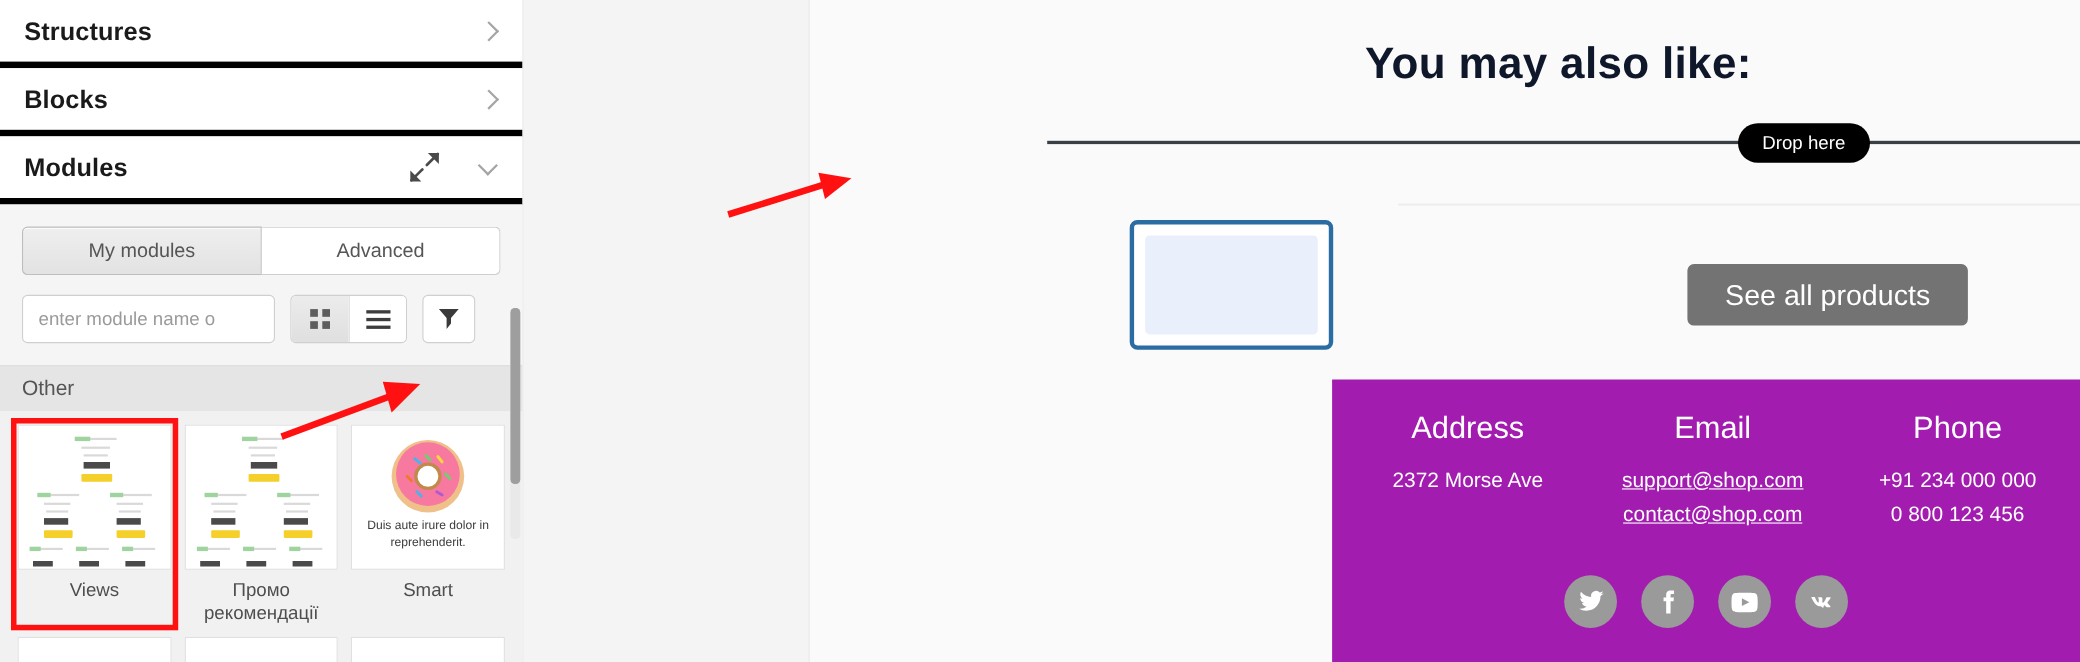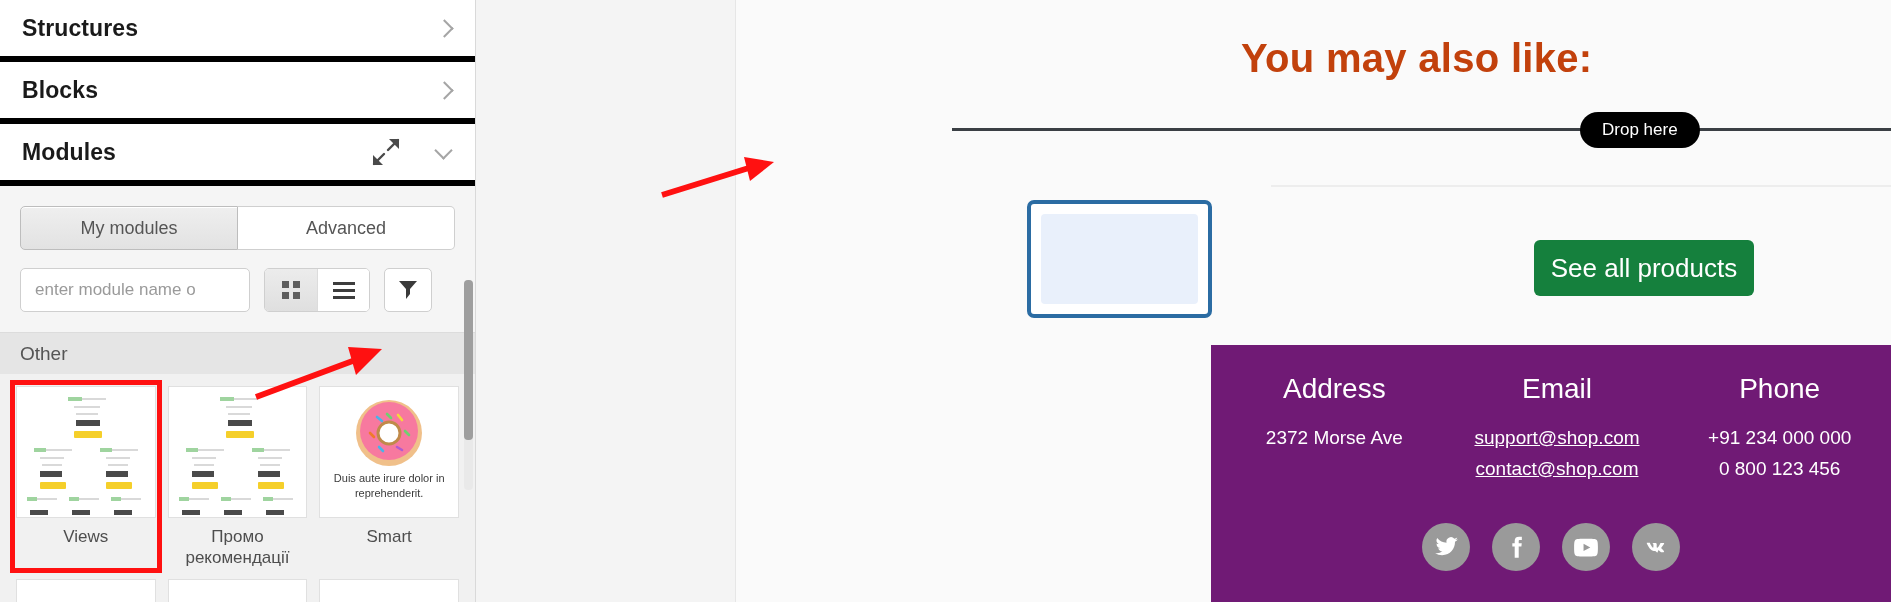--- a/index.html
+++ b/index.html
@@ -173,21 +173,21 @@
     position: absolute; left: 259px; right: 0; top: 0; bottom: 0;
     background: #fafafa;
     border-left: 1px solid #e6e6e6;
   }
   .left-gutter {
     position: absolute; left: 0; top: 0; width: 259px; bottom: 0;
     background: #f4f4f4;
   }
   .headline {
     position: absolute; left: 765px; top: 36px;
-    font-size: 40px; font-weight: bold; color: #c2410c;
+    font-size: 40px; font-weight: bold; color: #0f172a;
     letter-spacing: .3px;
   }
   .droprule {
     position: absolute; left: 476px; right: 0; top: 128px;
     height: 3px; background: #3a3f44;
   }
   .dropbadge {
     position: absolute; left: 1104px; top: 112px;
     background: #000; color: #fff;
     font-size: 17px; padding: 8px 22px; border-radius: 20px;
@@ -199,30 +199,30 @@
     background: #fff; border: 4px solid #2b6ca3; border-radius: 7px;
     padding: 10px;
   }
   .ghost-inner { width:100%; height:100%; background:#e9f0fb; border-radius:4px; }
   .faintline {
     position: absolute; left: 795px; top: 185px; width: 780px; height: 2px;
     background: #ededed;
   }
   .btn-all {
     position: absolute; left: 1058px; top: 240px;
-    width: 220px; height: 56px;
-    background: #15803d; color: #fff;
+    width: 255px; height: 56px;
+    background: #737373; color: #fff;
     border-radius: 6px; border: none;
     font-size: 26px; font-family: "Liberation Sans", sans-serif;
     cursor: pointer;
   }
 
   .footer {
     position: absolute; left: 735px; top: 345px; right: 0; bottom: 0;
-    background: #701a75;
+    background: #a21caf;
     padding-left: 12px;
   }
   .fcols { display: flex; padding-top: 28px; }
   .fcol { flex: 1; text-align: center; color: #fff; }
   .fcol h4 { font-size: 28px; font-weight: normal; margin-bottom: 22px; }
   .fcol .line { font-size: 19px; margin-bottom: 9px; }
   .fcol a { color: #fff; text-decoration: underline; font-size: 19px; display:block; margin-bottom: 9px; }
   .socials {
     position: absolute; left: 0; right: 0; top: 178px;
     display: flex; justify-content: center; gap: 22px;

